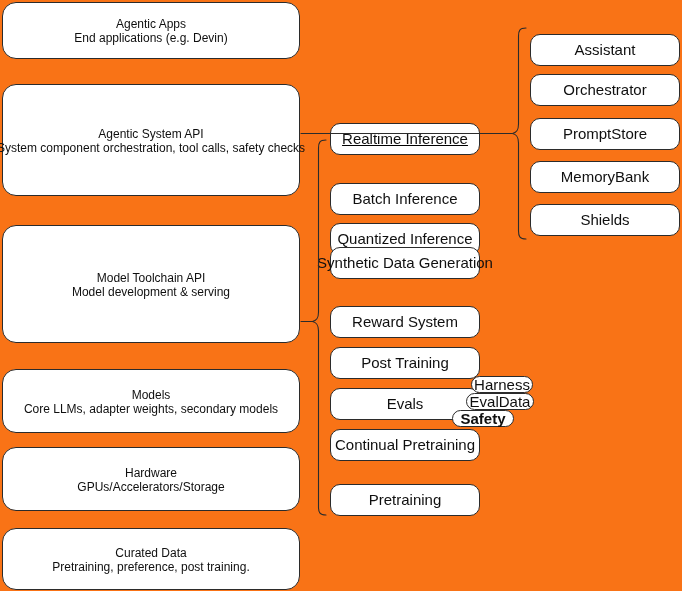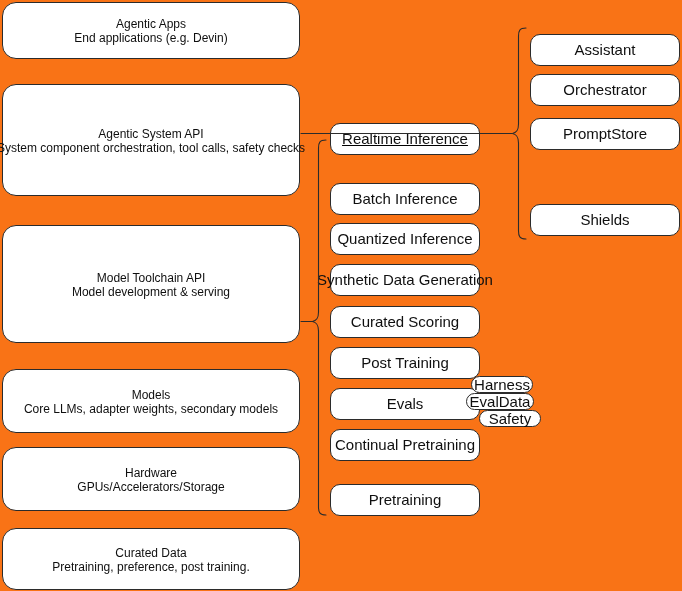--- a/index.html
+++ b/index.html
@@ -160,55 +160,58 @@
 
   <div class="box cap-box mid-box" style="top:123px;text-decoration:underline;">
     <div class="title">Realtime Inference</div>
   </div>
   <div class="box cap-box mid-box" style="top:183px;">
     <div class="title">Batch Inference</div>
   </div>
   <div class="box cap-box mid-box" style="top:223px;">
     <div class="title">Quantized Inference</div>
   </div>
-  <div class="box cap-box mid-box" style="top:264px;">
+  <div class="box cap-box mid-box" style="top:247px;">
     <div class="title">Synthetic Data Generation</div>
   </div>
   <div class="box cap-box mid-box" style="top:306px;">
-    <div class="title">Curated Scoring</div>
+    <div class="title">Reward System</div>
   </div>
   <div class="box cap-box mid-box" style="top:347px;">
     <div class="title">Post Training</div>
   </div>
   <div class="box cap-box mid-box" style="top:388px;">
     <div class="title">Evals</div>
   </div>
   <div class="box cap-box mid-box" style="top:429px;">
     <div class="title">Continual Pretraining</div>
   </div>
   <div class="box cap-box mid-box" style="top:484px;">
     <div class="title">Pretraining</div>
   </div>
 
   <div class="pill" style="left:471px;top:376px;width:62px;">
     <span>Harness</span>
   </div>
   <div class="pill" style="left:466px;top:393px;width:68px;">
     <span>EvalData</span>
   </div>
-  <div class="pill" style="left:479px;top:410px;width:62px;">
+  <div class="pill" style="left:452px;top:410px;width:62px;font-weight:bold;">
     <span>Safety</span>
   </div>
 
   <div class="box cap-box right-box" style="top:34px;">
     <div class="title">Assistant</div>
   </div>
   <div class="box cap-box right-box" style="top:74px;">
     <div class="title">Orchestrator</div>
   </div>
   <div class="box cap-box right-box" style="top:118px;">
     <div class="title">PromptStore</div>
   </div>
+  <div class="box cap-box right-box" style="top:161px;">
+    <div class="title">MemoryBank</div>
+  </div>
   <div class="box cap-box right-box" style="top:204px;">
     <div class="title">Shields</div>
   </div>
 
 </div>
 
 </body></html>

